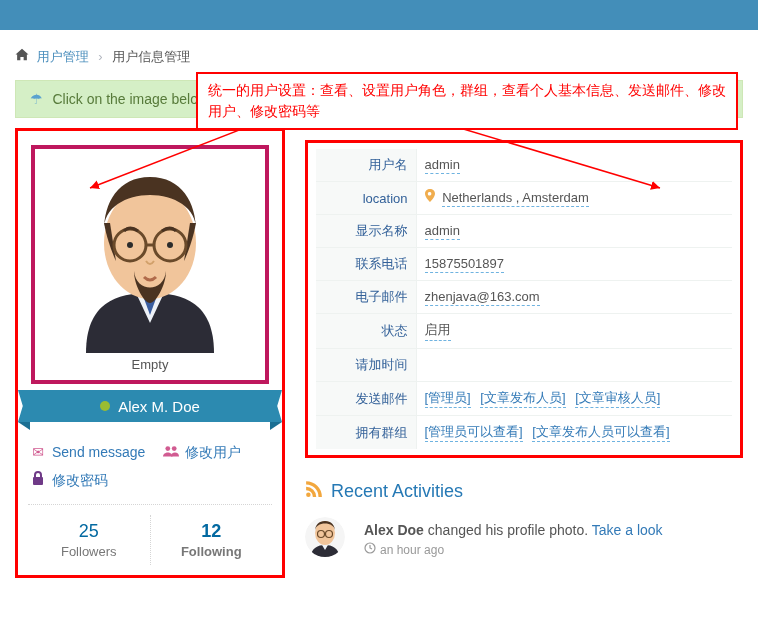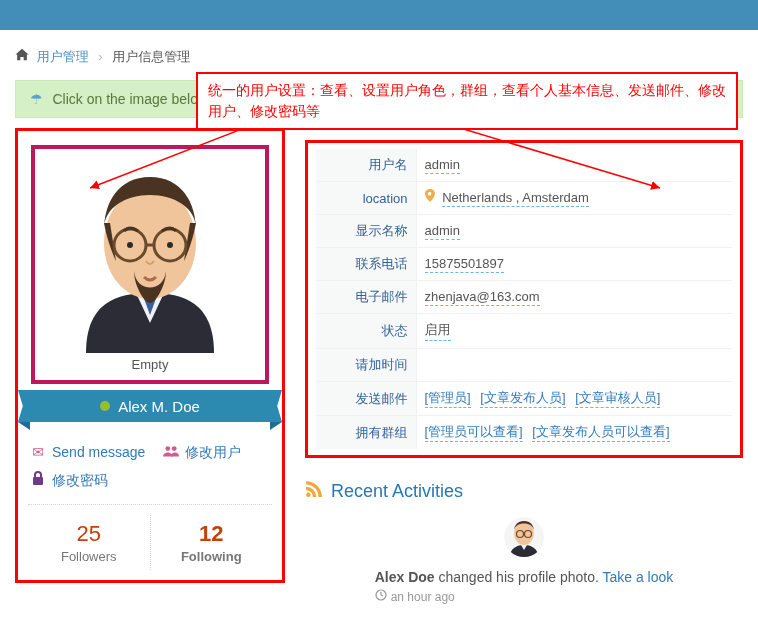--- a/index.html
+++ b/index.html
@@ -32,32 +32,32 @@
   .ribbon-tri.r { right: 0; clip-path: polygon(0 0, 100% 0, 60% 50%, 100% 100%, 0 100%); }
   .actions { padding: 6px 2px 10px; border-bottom: 1px dotted #d5d5d5; }
   .actions a { color: #337ab7; text-decoration: none; font-size: 14px; display: inline-flex; align-items: center; margin-right: 14px; line-height: 2; }
   .actions .ico { margin-right: 6px; width: 16px; text-align: center; }
   .env { color: #d15b91; }
   .users { color: #d15b91; }
   .lock { color: #6f3a87; }
   .stats { display: flex; margin-top: 10px; }
   .stat { flex: 1; text-align: center; padding: 6px 0; }
   .stat + .stat { border-left: 1px dotted #d5d5d5; font-weight: bold; }
-  .stat .num { color: #c2410c; font-size: 22px; }
+  .stat .num { color: #0369a1; font-size: 18px; }
   .stat .lbl { color: #777; font-size: 13px; margin-top: 2px; }
   table.info { width: 100%; border-collapse: collapse; }
   table.info tr + tr td { border-top: 1px solid #eef2f0; }
   table.info td { padding: 7px 8px; vertical-align: middle; font-size: 13px; }
   table.info td.label { width: 100px; background: #f7f9f8; color: #336199; text-align: right; border-right: 1px solid #eef2f0; }
   .editable { color: #555; border-bottom: 1px dashed #6fb3e0; display: inline-block; padding-bottom: 1px; }
   .pin { color: #f0ad4e; margin-right: 4px; }
   .role-link, .group-link { color: #337ab7; border-bottom: 1px dashed #6fb3e0; text-decoration: none; display: inline-block; margin-right: 6px; }
   .section-title { margin: 22px 0 8px; font-size: 18px; color: #2679b5; font-weight: normal; display: flex; align-items: center; }
   .rss { color: #f2a73e; margin-right: 8px; }
-  .activity { display: flex; align-items: center; gap: 12px; padding: 6px 0; flex-direction: column; }
+  .activity { display: flex; align-items: flex-end; gap: 19px; padding: 6px 0; }
   .activity .mini-avatar { width: 40px; height: 40px; border-radius: 50%; overflow: hidden; flex-shrink: 0; }
   .activity .body { font-size: 14px; color: #555; }
   .activity .body strong { color: #555; }
   .activity .body a { color: #337ab7; text-decoration: none; }
   .activity .time { color: #999; font-size: 12px; margin-top: 4px; display: flex; align-items: center; }
   .activity .time .clk { margin-right: 4px; }
 </style>
 </head>
 <body>
 

